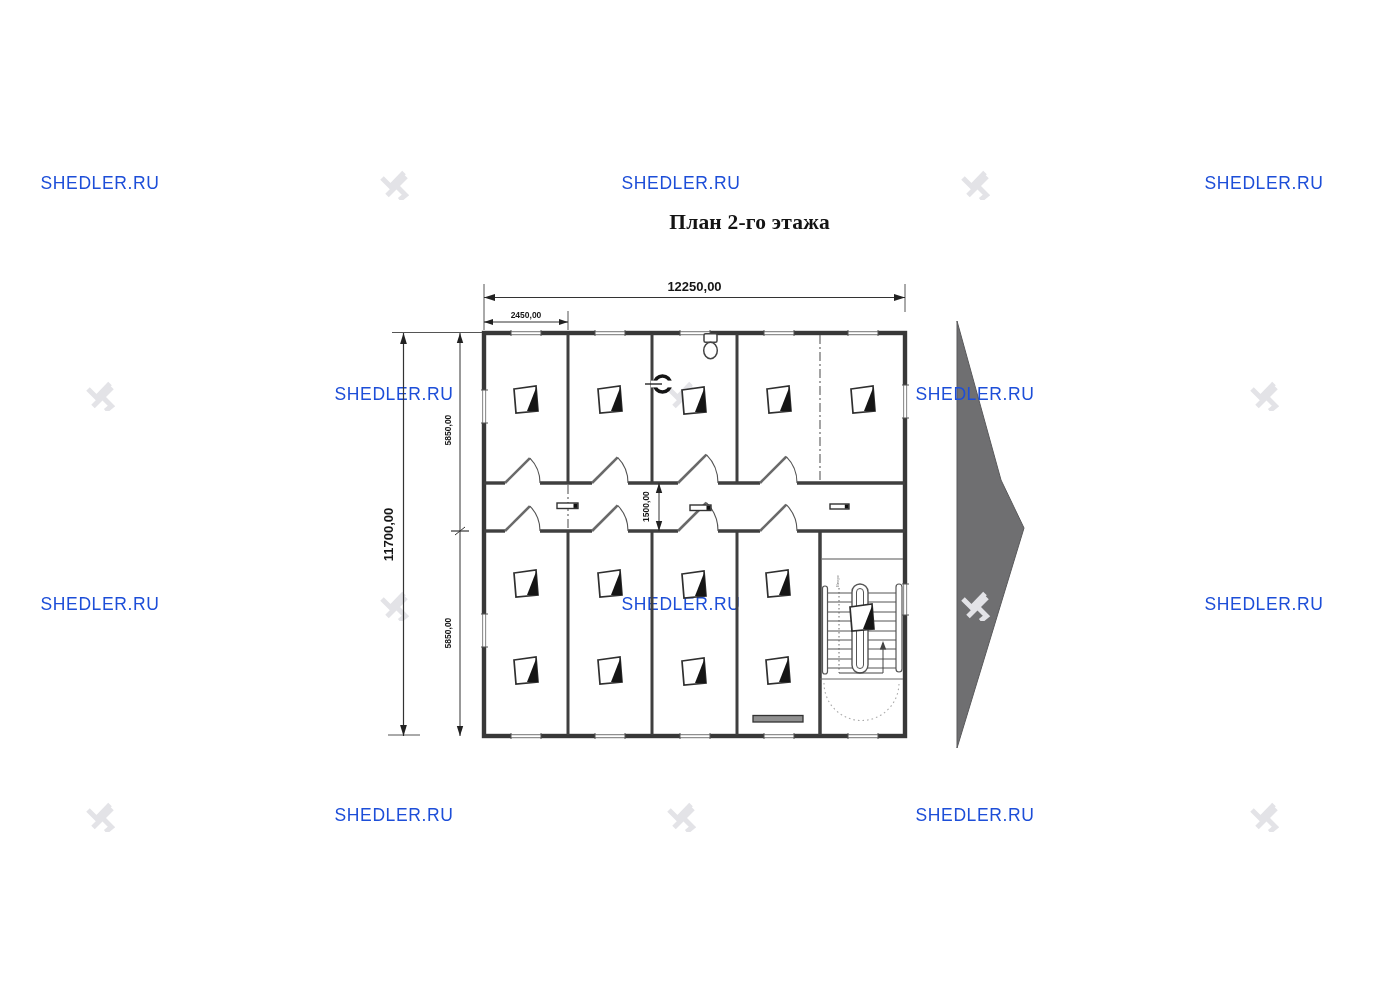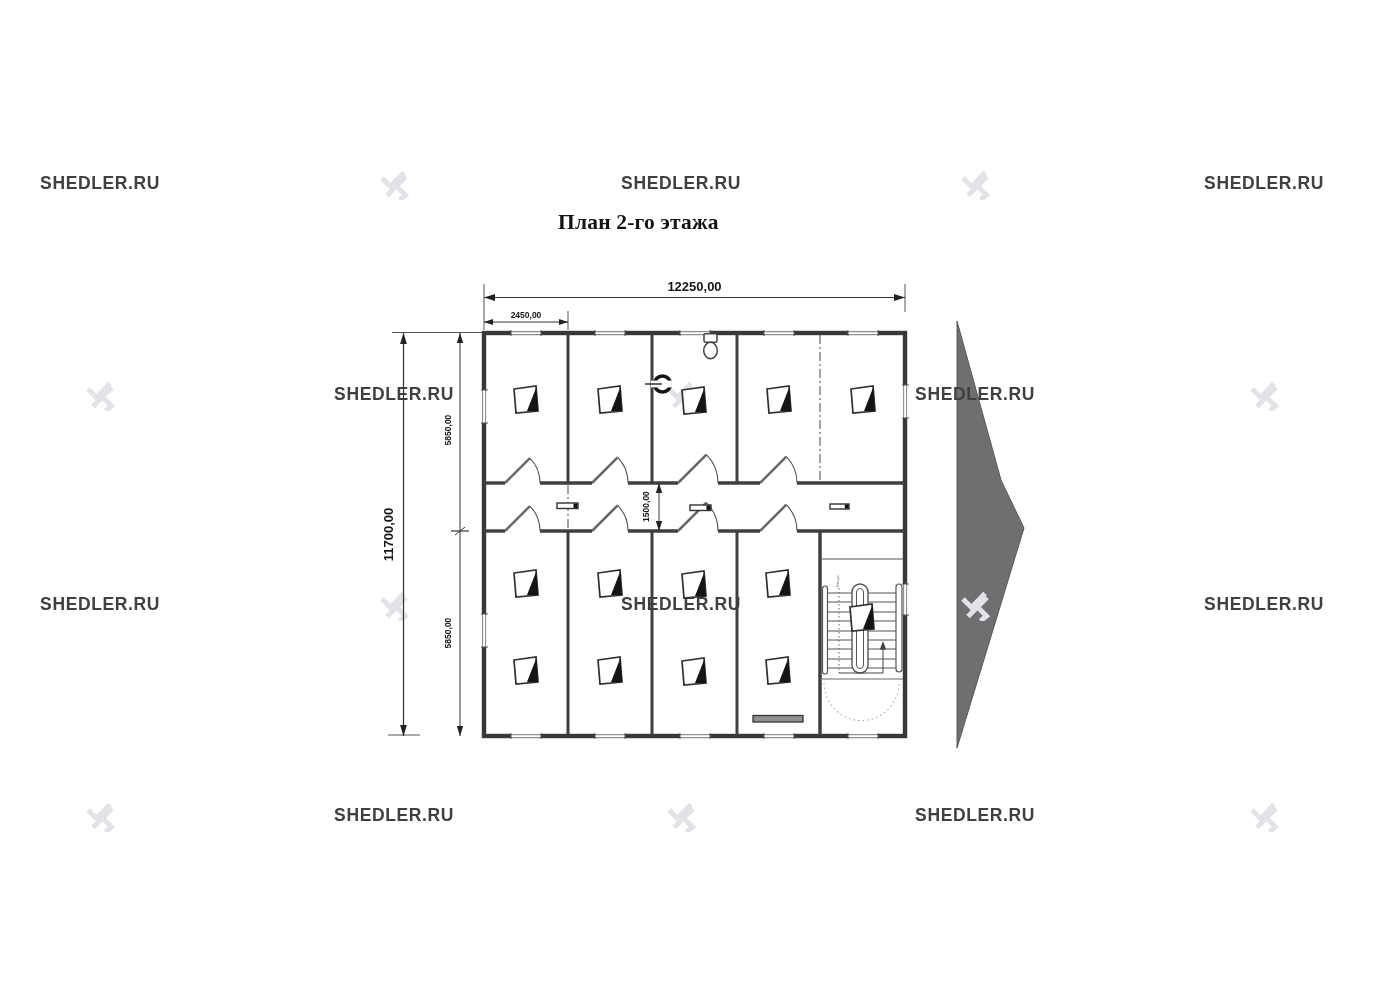--- a/index.html
+++ b/index.html
@@ -1,24 +1,24 @@
 <!DOCTYPE html>
 <html><head>
 <meta charset="utf-8">
 <style>
   html,body{margin:0;padding:0;background:#fff;}
   .stage{position:relative;width:1400px;height:990px;background:#ffffff;overflow:hidden;
          font-family:"Liberation Sans",sans-serif;}
   
   .wm{position:absolute;transform:translate(-50%,-50%);white-space:nowrap;user-select:none;}
-  .wm-text{font-size:17.5px;letter-spacing:0.6px;font-weight:700;color:#404040;}
+  .wm-text{font-size:17.5px;letter-spacing:0.6px;font-weight:400;color:#1d4ed8;}
   .wm-logo svg{display:block;width:34px;height:34px;}
   .wm-logo{width:34px;height:34px;}
   
-  .plan-title{position:absolute;left:558px;top:210px;width:272px;text-align:left;
+  .plan-title{position:absolute;left:558px;top:210px;width:272px;text-align:right;
               font-family:"Liberation Serif",serif;font-weight:bold;font-size:21.5px;
               color:#141414;letter-spacing:0.2px;}
   .layer{position:absolute;left:0;top:0;}
   .dimtext{font-family:"Liberation Sans",sans-serif;font-weight:bold;fill:#161616;}
   .stairlbl{font-family:"Liberation Sans",sans-serif;fill:#8a8a8a;}
 </style>
 </head>
 <body>
 
 <div class="stage">

